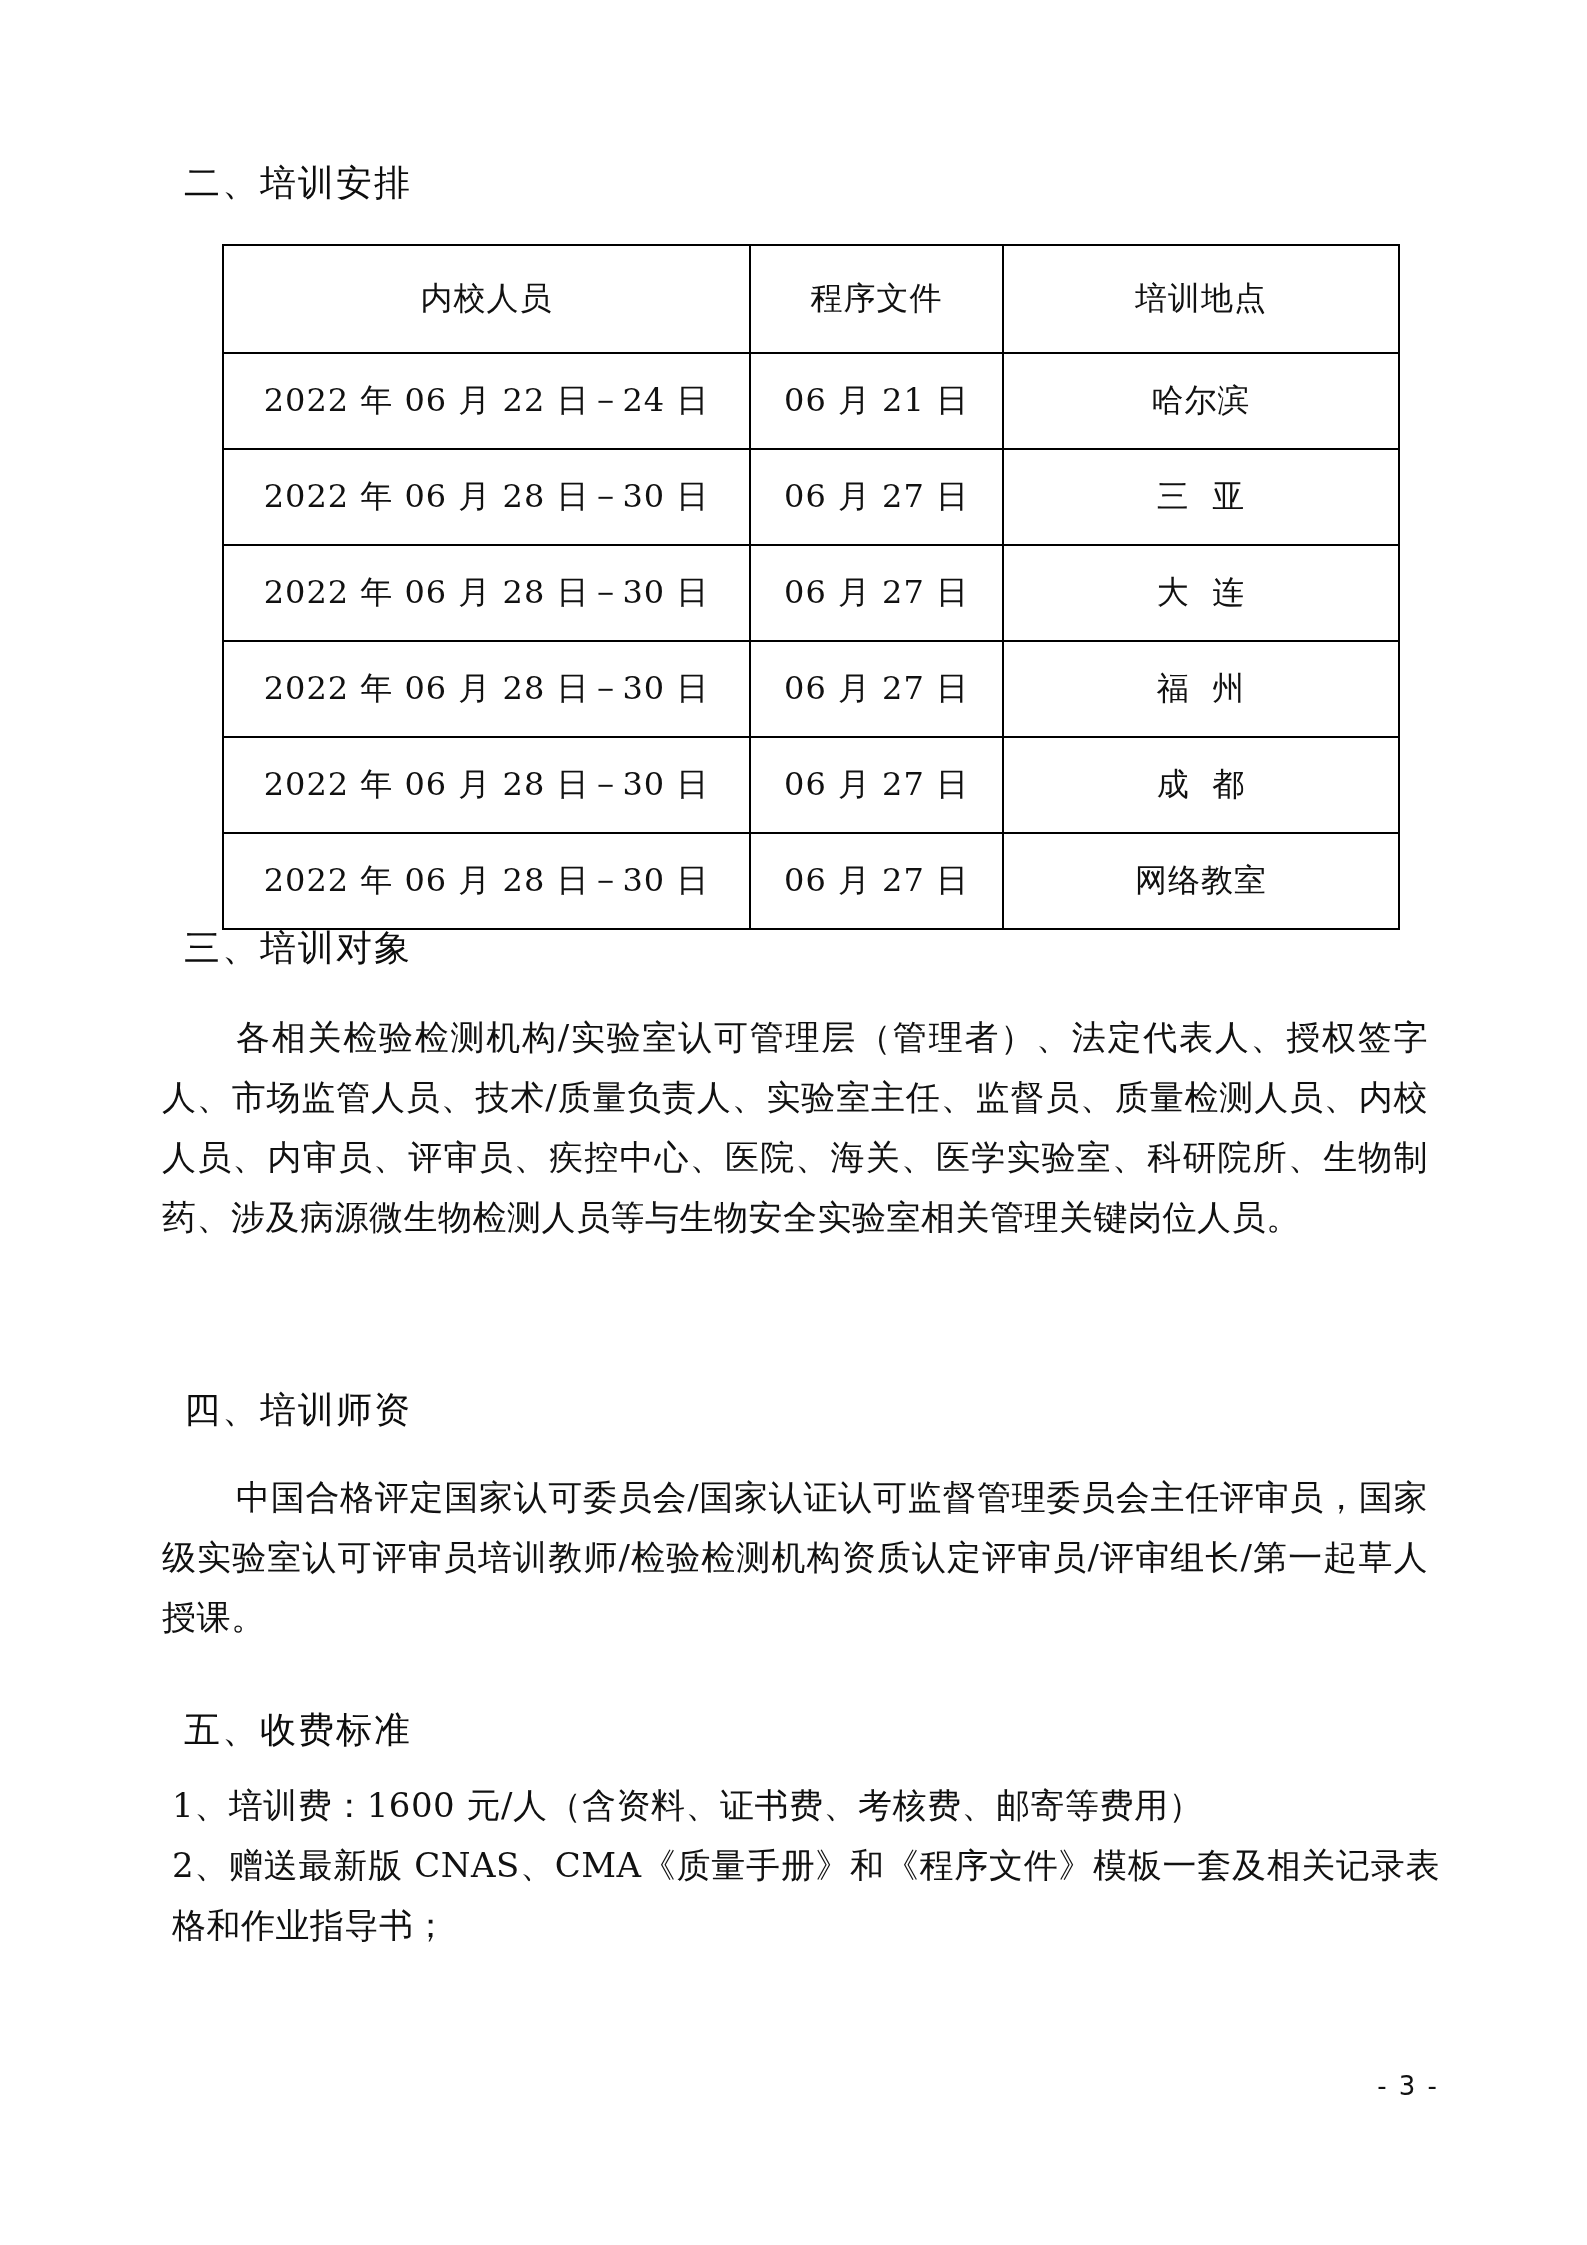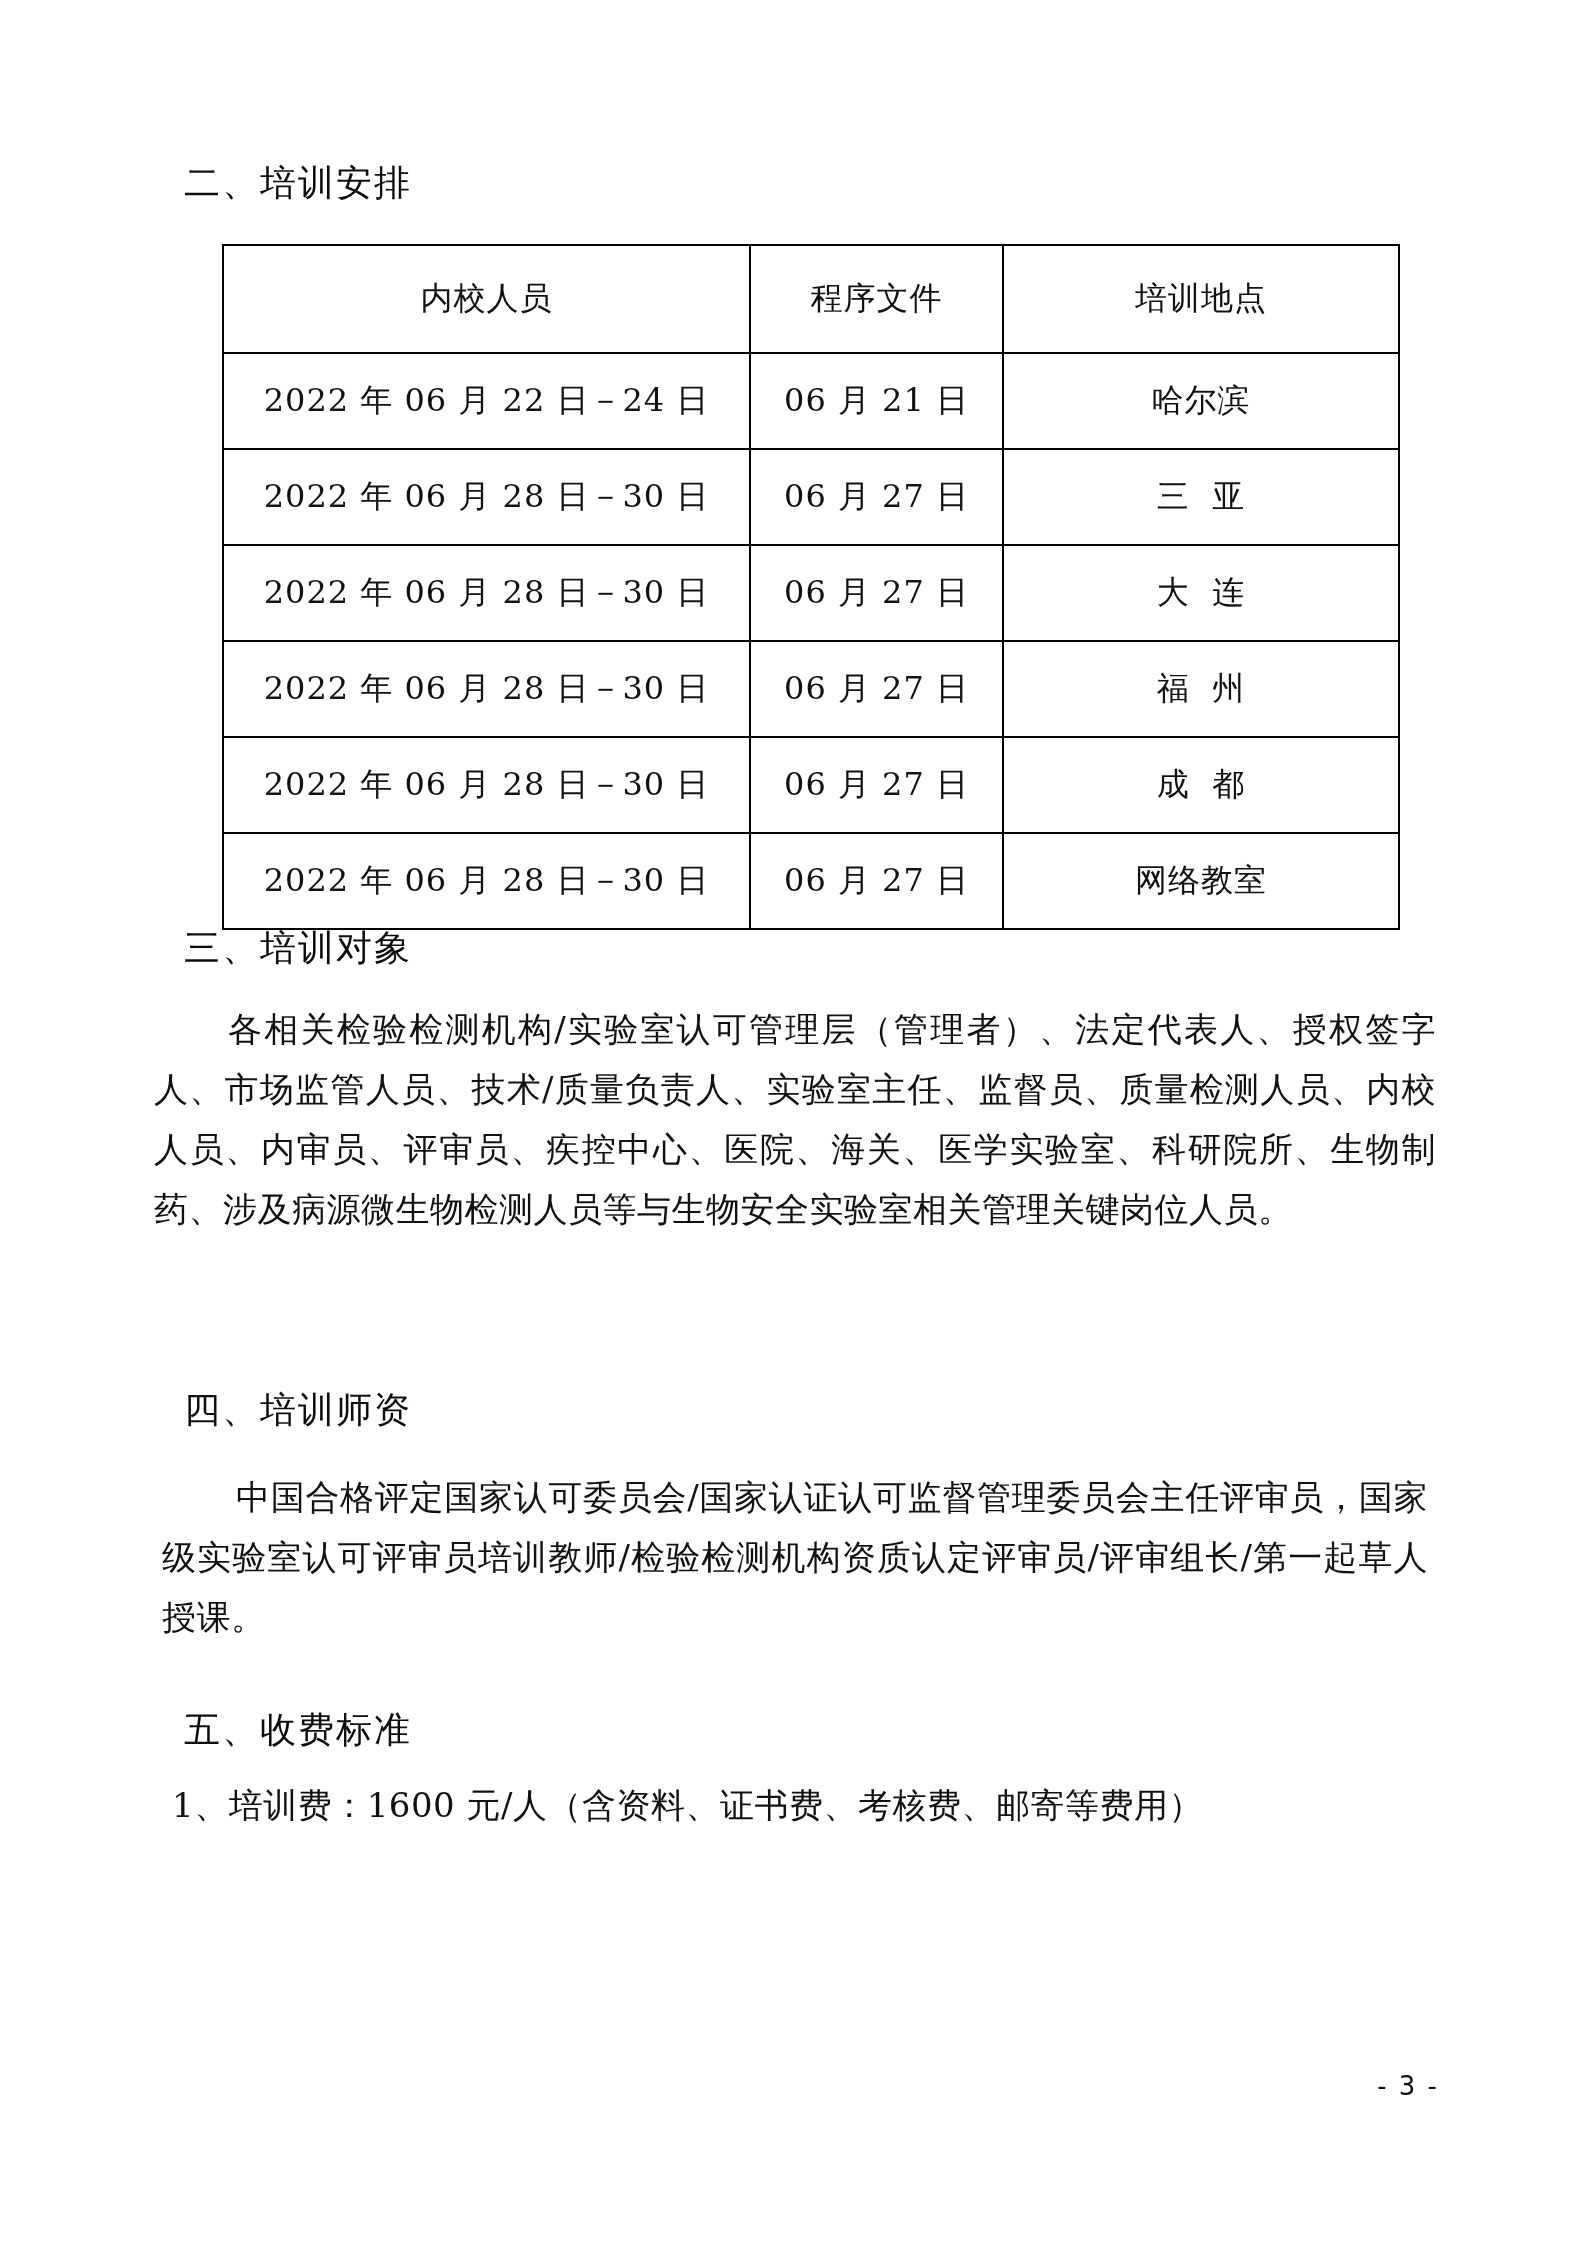--- a/index.html
+++ b/index.html
@@ -149,34 +149,35 @@
         </tr>
       </tbody>
     </table>
   </div>
 
   <div class="blk" style="left:150px; top:930px;">
     <div class="section-heading h-indent-1">三、培训对象</div>
   </div>
 
   <div class="blk" style="left:150px; top:995px;">
-    <p class="para indent" style="margin:4px;">各相关检验检测机构/实验室认可管理层（管理者）、法定代表人、授权签字人、市场监管人员、技术/质量负责人、实验室主任、监督员、质量检测人员、内校人员、内审员、评审员、疾控中心、医院、海关、医学实验室、科研院所、生物制药、涉及病源微生物检测人员等与生物安全实验室相关管理关键岗位人员。</p>
+    <p class="para indent" style="margin:12px;">各相关检验检测机构/实验室认可管理层（管理者）、法定代表人、授权签字人、市场监管人员、技术/质量负责人、实验室主任、监督员、质量检测人员、内校人员、内审员、评审员、疾控中心、医院、海关、医学实验室、科研院所、生物制药、涉及病源微生物检测人员等与生物安全实验室相关管理关键岗位人员。</p>
   </div>
 
   <div class="blk" style="left:150px; top:1392px;">
     <div class="section-heading h-indent-1">四、培训师资</div>
   </div>
 
   <div class="blk" style="left:150px; top:1455px;">
     <p class="para indent" style="margin:12px;">中国合格评定国家认可委员会/国家认证认可监督管理委员会主任评审员，国家级实验室认可评审员培训教师/检验检测机构资质认定评审员/评审组长/第一起草人授课。</p>
   </div>
 
   <div class="blk" style="left:150px; top:1712px;">
     <div class="section-heading h-indent-1">五、收费标准</div>
   </div>
 
   <div class="blk" style="left:150px; top:1775px;">
     <p class="para num-item" style="margin:0;">1、培训费：1600 元/人（含资料、证书费、考核费、邮寄等费用）</p>
+    <p class="para num-item" style="margin:0;">2、赠送最新版 CNAS、CMA《质量手册》和《程序文件》模板一套及相关记录表格和作业指导书；</p>
   </div>
 
   <div class="page-number">- 3 -</div>
 
 </div>
 
 </body></html>

